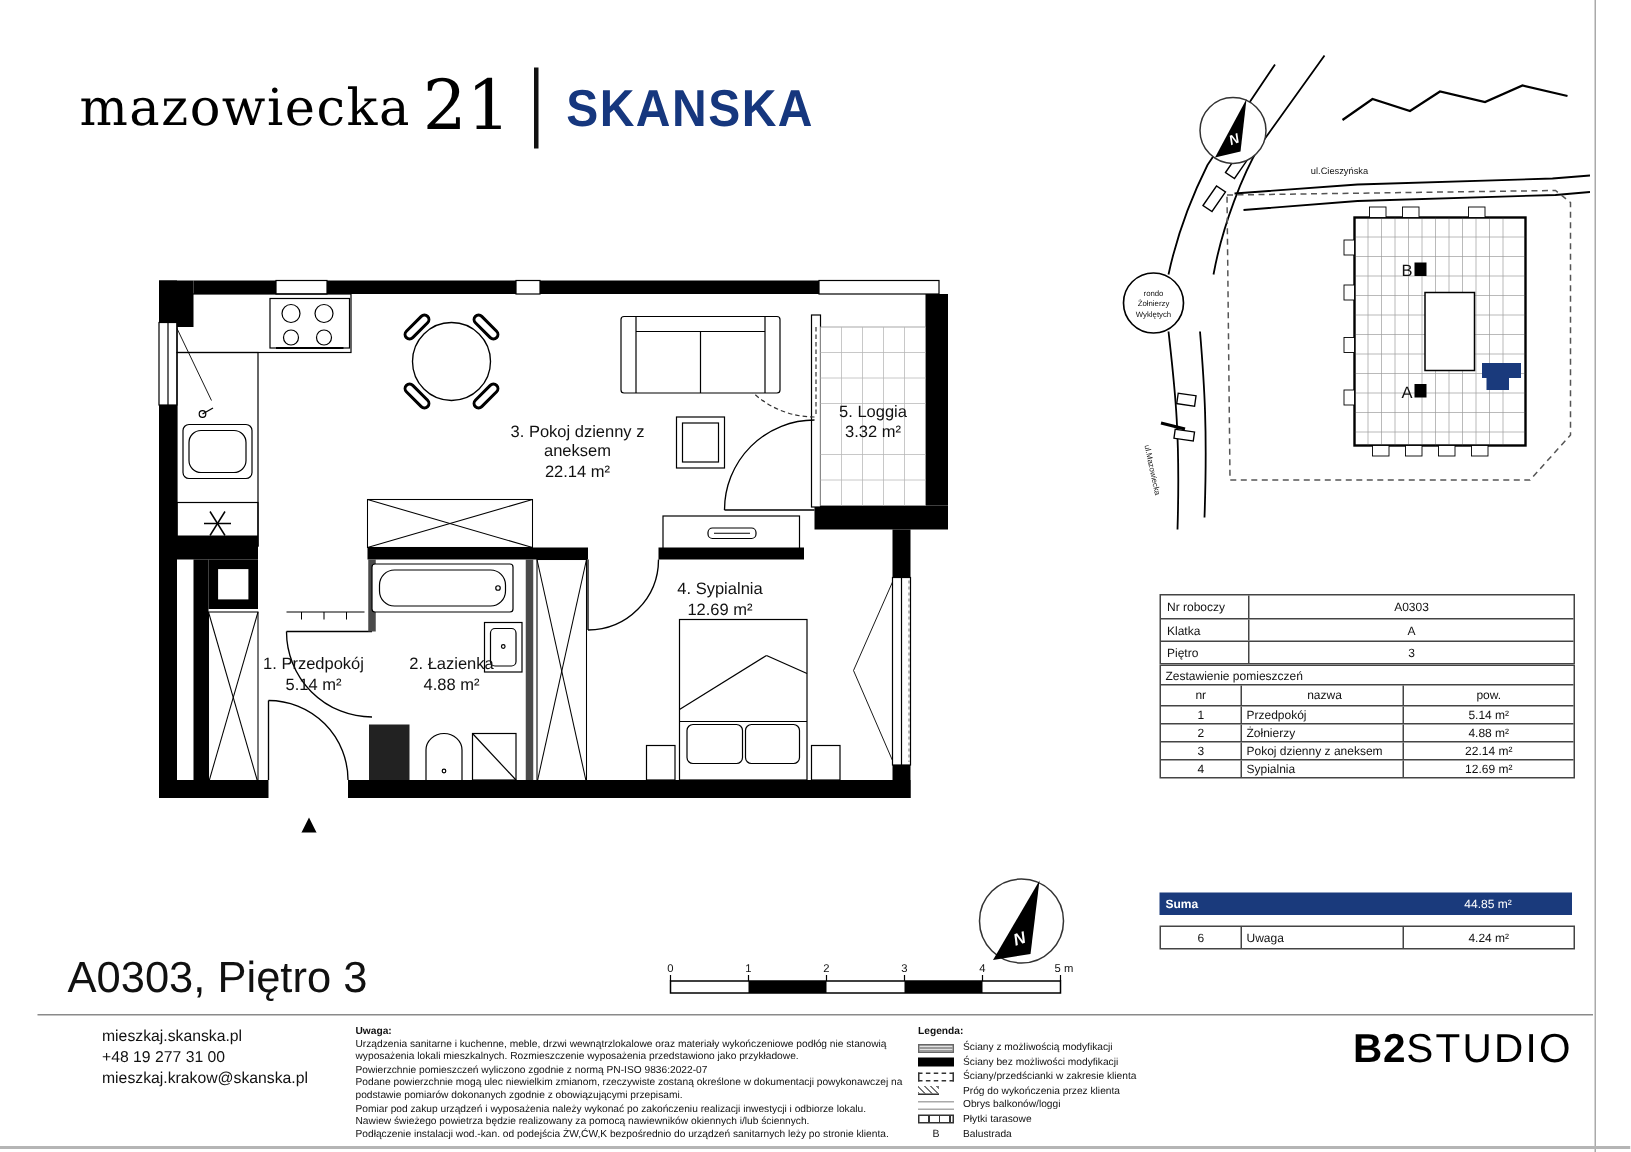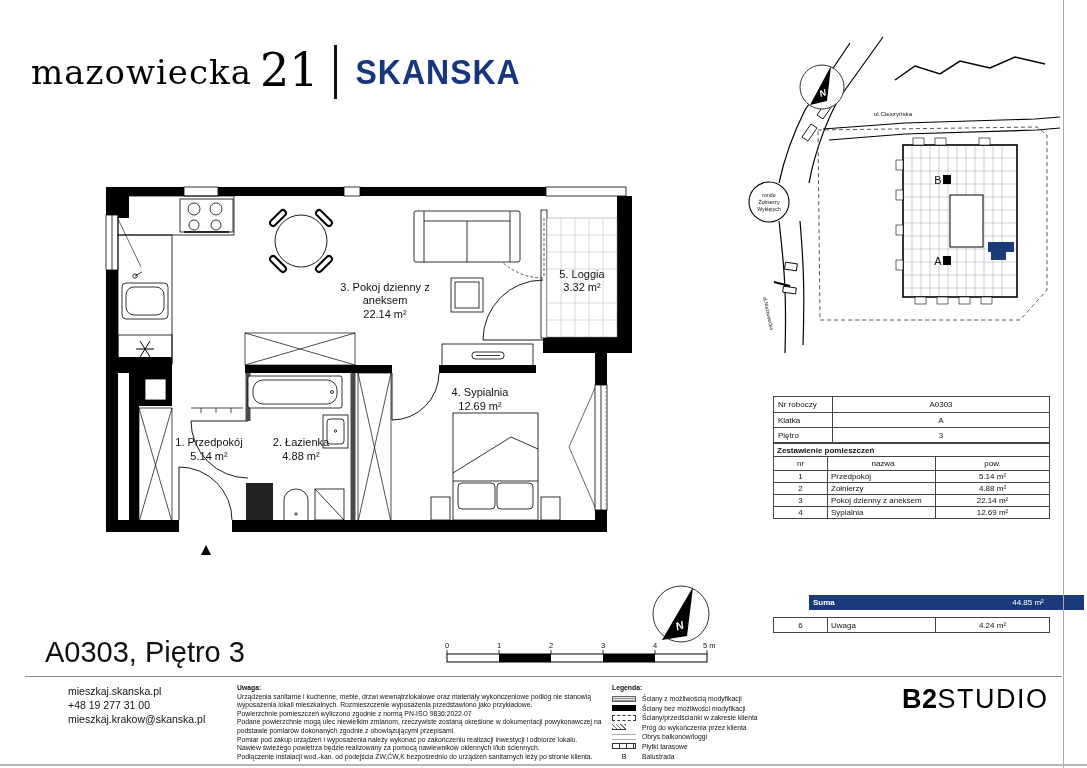--- a/index.html
+++ b/index.html
@@ -5,48 +5,48 @@
   html,body{margin:0;padding:0;}
   body{
     width:1087px;height:768px;position:relative;overflow:hidden;
     background:#ffffff;color:#000;
     font-family:"Liberation Sans", sans-serif;
     -webkit-font-smoothing:antialiased;
   }
   .abs{position:absolute;}
 
   
-  .logo-wrap{left:31px;top:42px;height:60px;display:flex;align-items:center;}
+  .logo-wrap{left:53px;top:42px;height:60px;display:flex;align-items:center;}
   .logo-mazowiecka{font-family:"DejaVu Serif", serif;font-size:34px;letter-spacing:1px;line-height:1;}
   .logo-21{font-family:"DejaVu Serif", serif;font-size:46px;line-height:1;margin-left:8px;margin-top:-4px;}
   .logo-divider{width:3px;height:54px;background:#111;margin:0 18px 0 16px;}
   .logo-skanska{color:#16377e;font-size:32px;font-weight:700;letter-spacing:1px;transform:scaleY(1.08);}
 
   
   svg text{font-family:"Liberation Sans", sans-serif;}
   .plan-label{font-size:11px;fill:#111;}
   .map-label{fill:#111;}
 
   
   .tbl{font-size:8px;color:#111;background:#fff;}
   .t-border{border:1px solid #444;}
   .trow{display:flex;align-items:center;box-sizing:border-box;}
   .trow + .trow{border-top:1px solid #444;}
   .info-tbl{left:773px;top:396px;width:275px;}
   .info-tbl .trow{height:15px;}
   .info-label{width:54px;padding-left:4px;border-right:1px solid #444;align-self:stretch;display:flex;align-items:center;}
   .info-value{flex:1;text-align:center;}
   .rooms-tbl{left:773px;top:443px;width:275px;}
-  .rooms-title{height:13px;display:flex;align-items:center;padding-left:3px;box-sizing:border-box;border-bottom:1px solid #444;font-weight:bold;}
+  .rooms-title{height:13px;display:flex;align-items:center;padding-left:3px;box-sizing:border-box;border-bottom:1px solid #444;}
   .rooms-tbl .trow{height:12px;}
   .rooms-tbl .hrow{height:13px;}
   .c-nr{width:54px;text-align:right;align-self:stretch;display:flex;align-items:center;justify-content:center;border-right:1px solid #444;box-sizing:border-box;}
   .c-name{width:108px;padding-left:3px;align-self:stretch;display:flex;align-items:center;border-right:1px solid #444;box-sizing:border-box;}
   .c-pow{flex:1;text-align:center;}
-  .suma-bar{left:809px;top:595px;width:275px;height:15px;background:#1a3a7c;color:#fff;display:flex;align-items:center;font-size:8px;}
+  .suma-bar{left:773px;top:595px;width:275px;height:15px;background:#1a3a7c;color:#fff;display:flex;align-items:center;font-size:8px;}
   .suma-label{flex:1;padding-left:4px;font-weight:700;}
   .suma-value{width:112px;text-align:center;}
   .balkon-tbl{left:773px;top:617px;width:275px;}
   .balkon-tbl .trow{height:14px;}
 
   
   .page-title{left:45px;top:636px;font-size:29px;color:#111;text-align:center;}
   .hr-main{left:25px;top:676px;width:1037px;height:1px;background:#8a8a8a;}
   .hr-bottom{left:0px;top:764px;width:1087px;height:2px;background:#b5b5b5;}
   .vr-right{left:1063px;top:0px;width:1px;height:768px;background:#aaa;}

